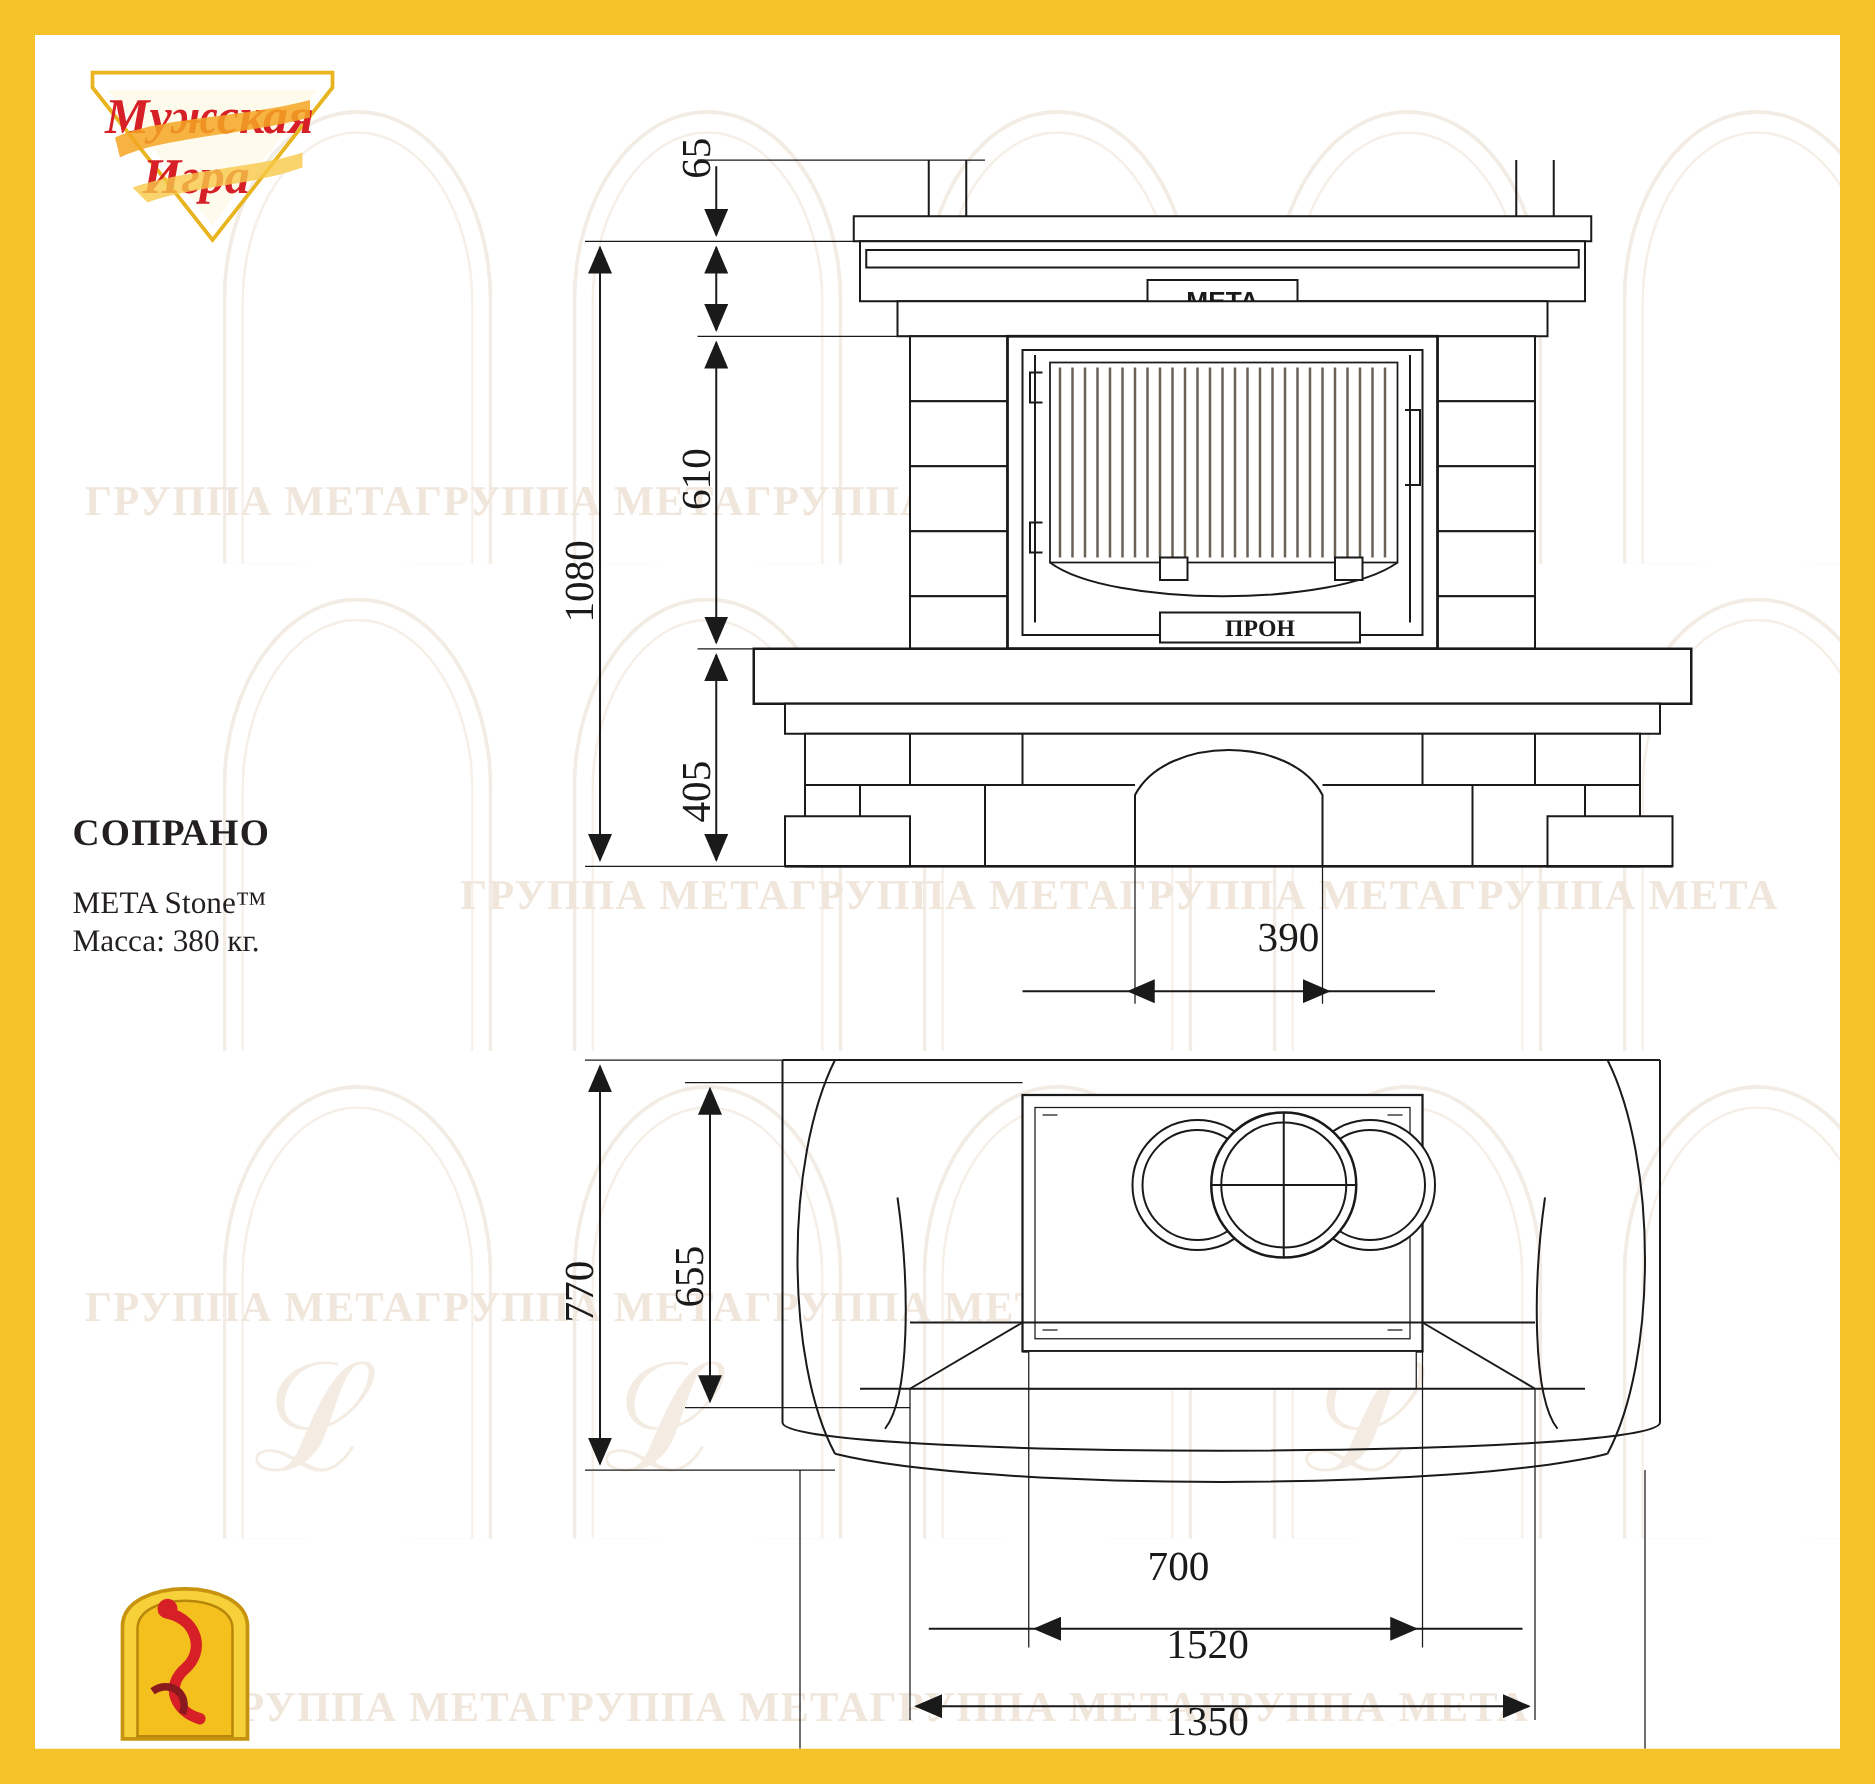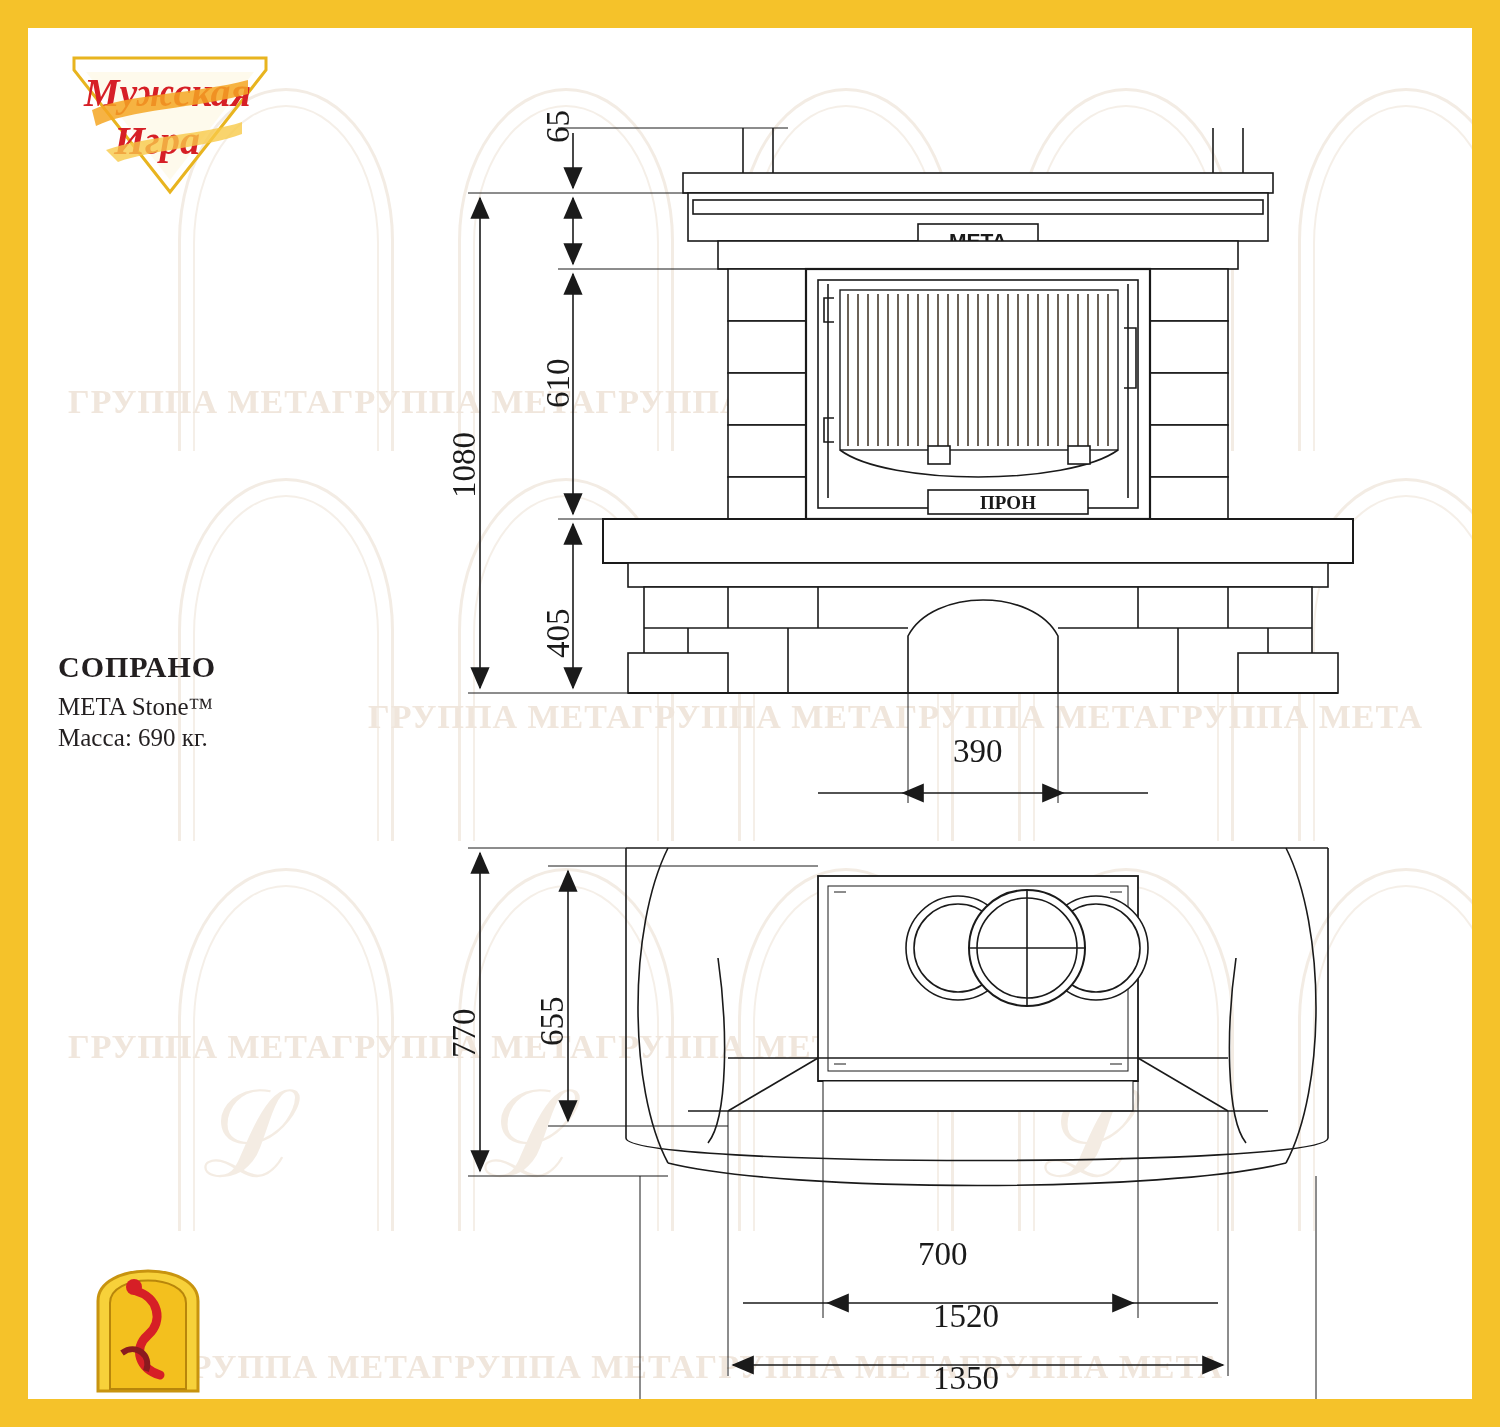--- a/index.html
+++ b/index.html
@@ -74,21 +74,21 @@
     position: absolute;
     left: 30px;
     top: 622px;
     width: 460px;
     color: #231f20;
   }
   .spec .title {
     font-size: 30px;
     font-weight: bold;
     letter-spacing: 1px;
-    margin-bottom: 8px;
+    margin-bottom: 24px;
   }
   .spec .line {
     font-size: 25px;
     line-height: 1.22;
     white-space: nowrap;
   }
   
   .draw {
     position: absolute;
     left: 0;
@@ -189,21 +189,21 @@
         <text x="18" y="56" font-family="Liberation Serif, serif" font-size="40" font-style="italic" font-weight="bold" fill="#d61f26">Мужская</text>
         <text x="48" y="104" font-family="Liberation Serif, serif" font-size="40" font-style="italic" font-weight="bold" fill="#d61f26">Игра</text>
         <path d="M26,60 C60,44 130,44 182,30 L182,44 C130,58 62,60 30,76 Z" fill="#f5a623" opacity="0.85"></path>
         <path d="M40,100 C80,86 140,84 176,72 L176,84 C138,98 84,100 52,112 Z" fill="#f7c948" opacity="0.8"></path>
       </svg>
     </div>
 
     <div class="spec">
       <div class="title">СОПРАНО</div>
       <div class="line">META Stone™</div>
-      <div class="line">Масса: 690 кг.</div>
+      <div class="line">Масса: 380 кг.</div>
     </div>
 
     <svg class="draw" viewBox="0 0 1444 1371" xmlns="http://www.w3.org/2000/svg">
       <defs>
         <marker id="arrEnd" markerWidth="14" markerHeight="12" refX="13" refY="6" orient="auto">
           <polygon points="0,0 14,6 0,12" fill="#1a1a1a"></polygon>
         </marker>
         <marker id="arrStart" markerWidth="14" markerHeight="12" refX="1" refY="6" orient="auto">
           <polygon points="14,0 0,6 14,12" fill="#1a1a1a"></polygon>
         </marker>
@@ -396,21 +396,21 @@
           <line x1="1288" y1="1148" x2="1288" y2="1400"></line>
         </g>
         <line x1="617" y1="1398" x2="1283" y2="1398" marker-start="url(#arrStart)" marker-end="url(#arrEnd)"></line>
       </g>
     </svg>
 
     <div class="dim v" style="left:418px;top:470px;">1080</div>
     <div class="dim v" style="left:512px;top:115px;">65</div>
     <div class="dim v" style="left:512px;top:380px;">610</div>
     <div class="dim v" style="left:512px;top:630px;">405</div>
-    <div class="dim" style="left:925px;top:705px;font-family:Liberation Serif, serif;">390</div>
+    <div class="dim" style="left:978px;top:705px;font-family:Liberation Serif, serif;">390</div>
 
     <div class="dim v" style="left:418px;top:1030px;">770</div>
     <div class="dim v" style="left:506px;top:1018px;">655</div>
     <div class="dim" style="left:890px;top:1208px;">700</div>
     <div class="dim" style="left:905px;top:1270px;">1520</div>
     <div class="dim" style="left:905px;top:1332px;text-align:right;">1350</div>
 
     <div class="logo-bottom">
       <svg width="120" height="150" viewBox="0 0 120 150">
         <path d="M10,148 L10,58 C10,18 110,18 110,58 L110,148 Z" fill="#f7d13a" stroke="#c8940f" stroke-width="3"></path>

